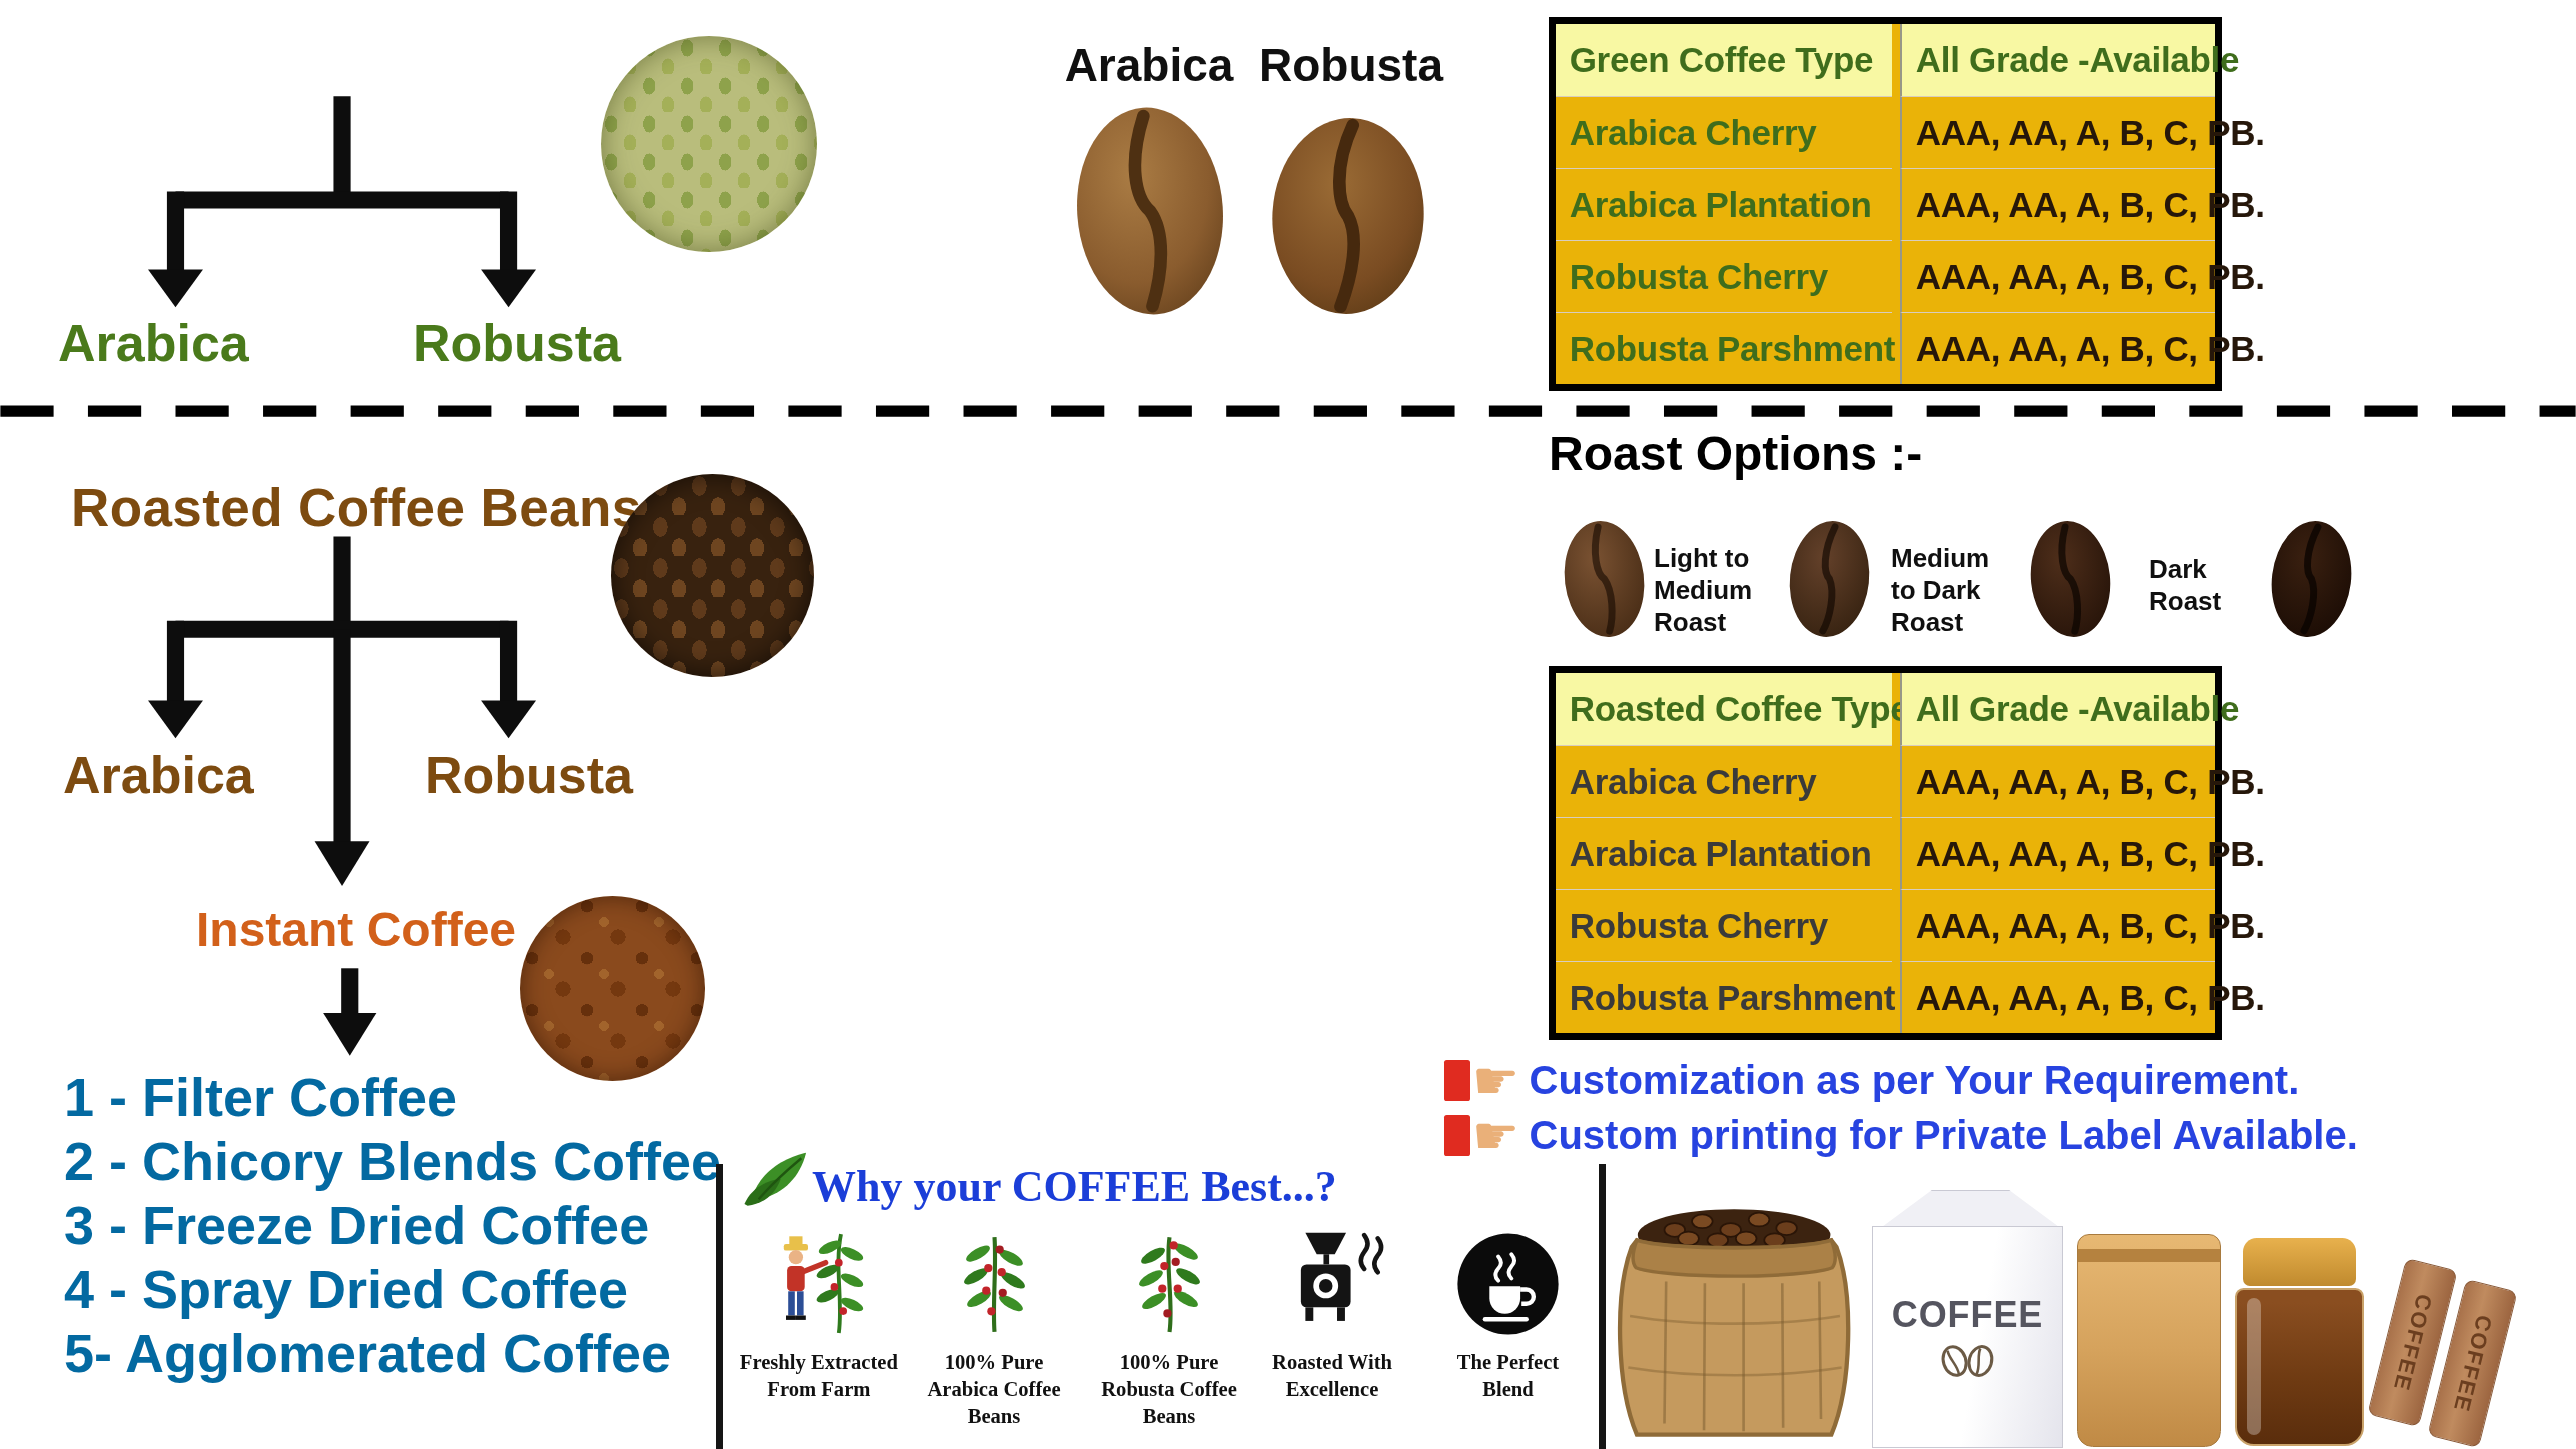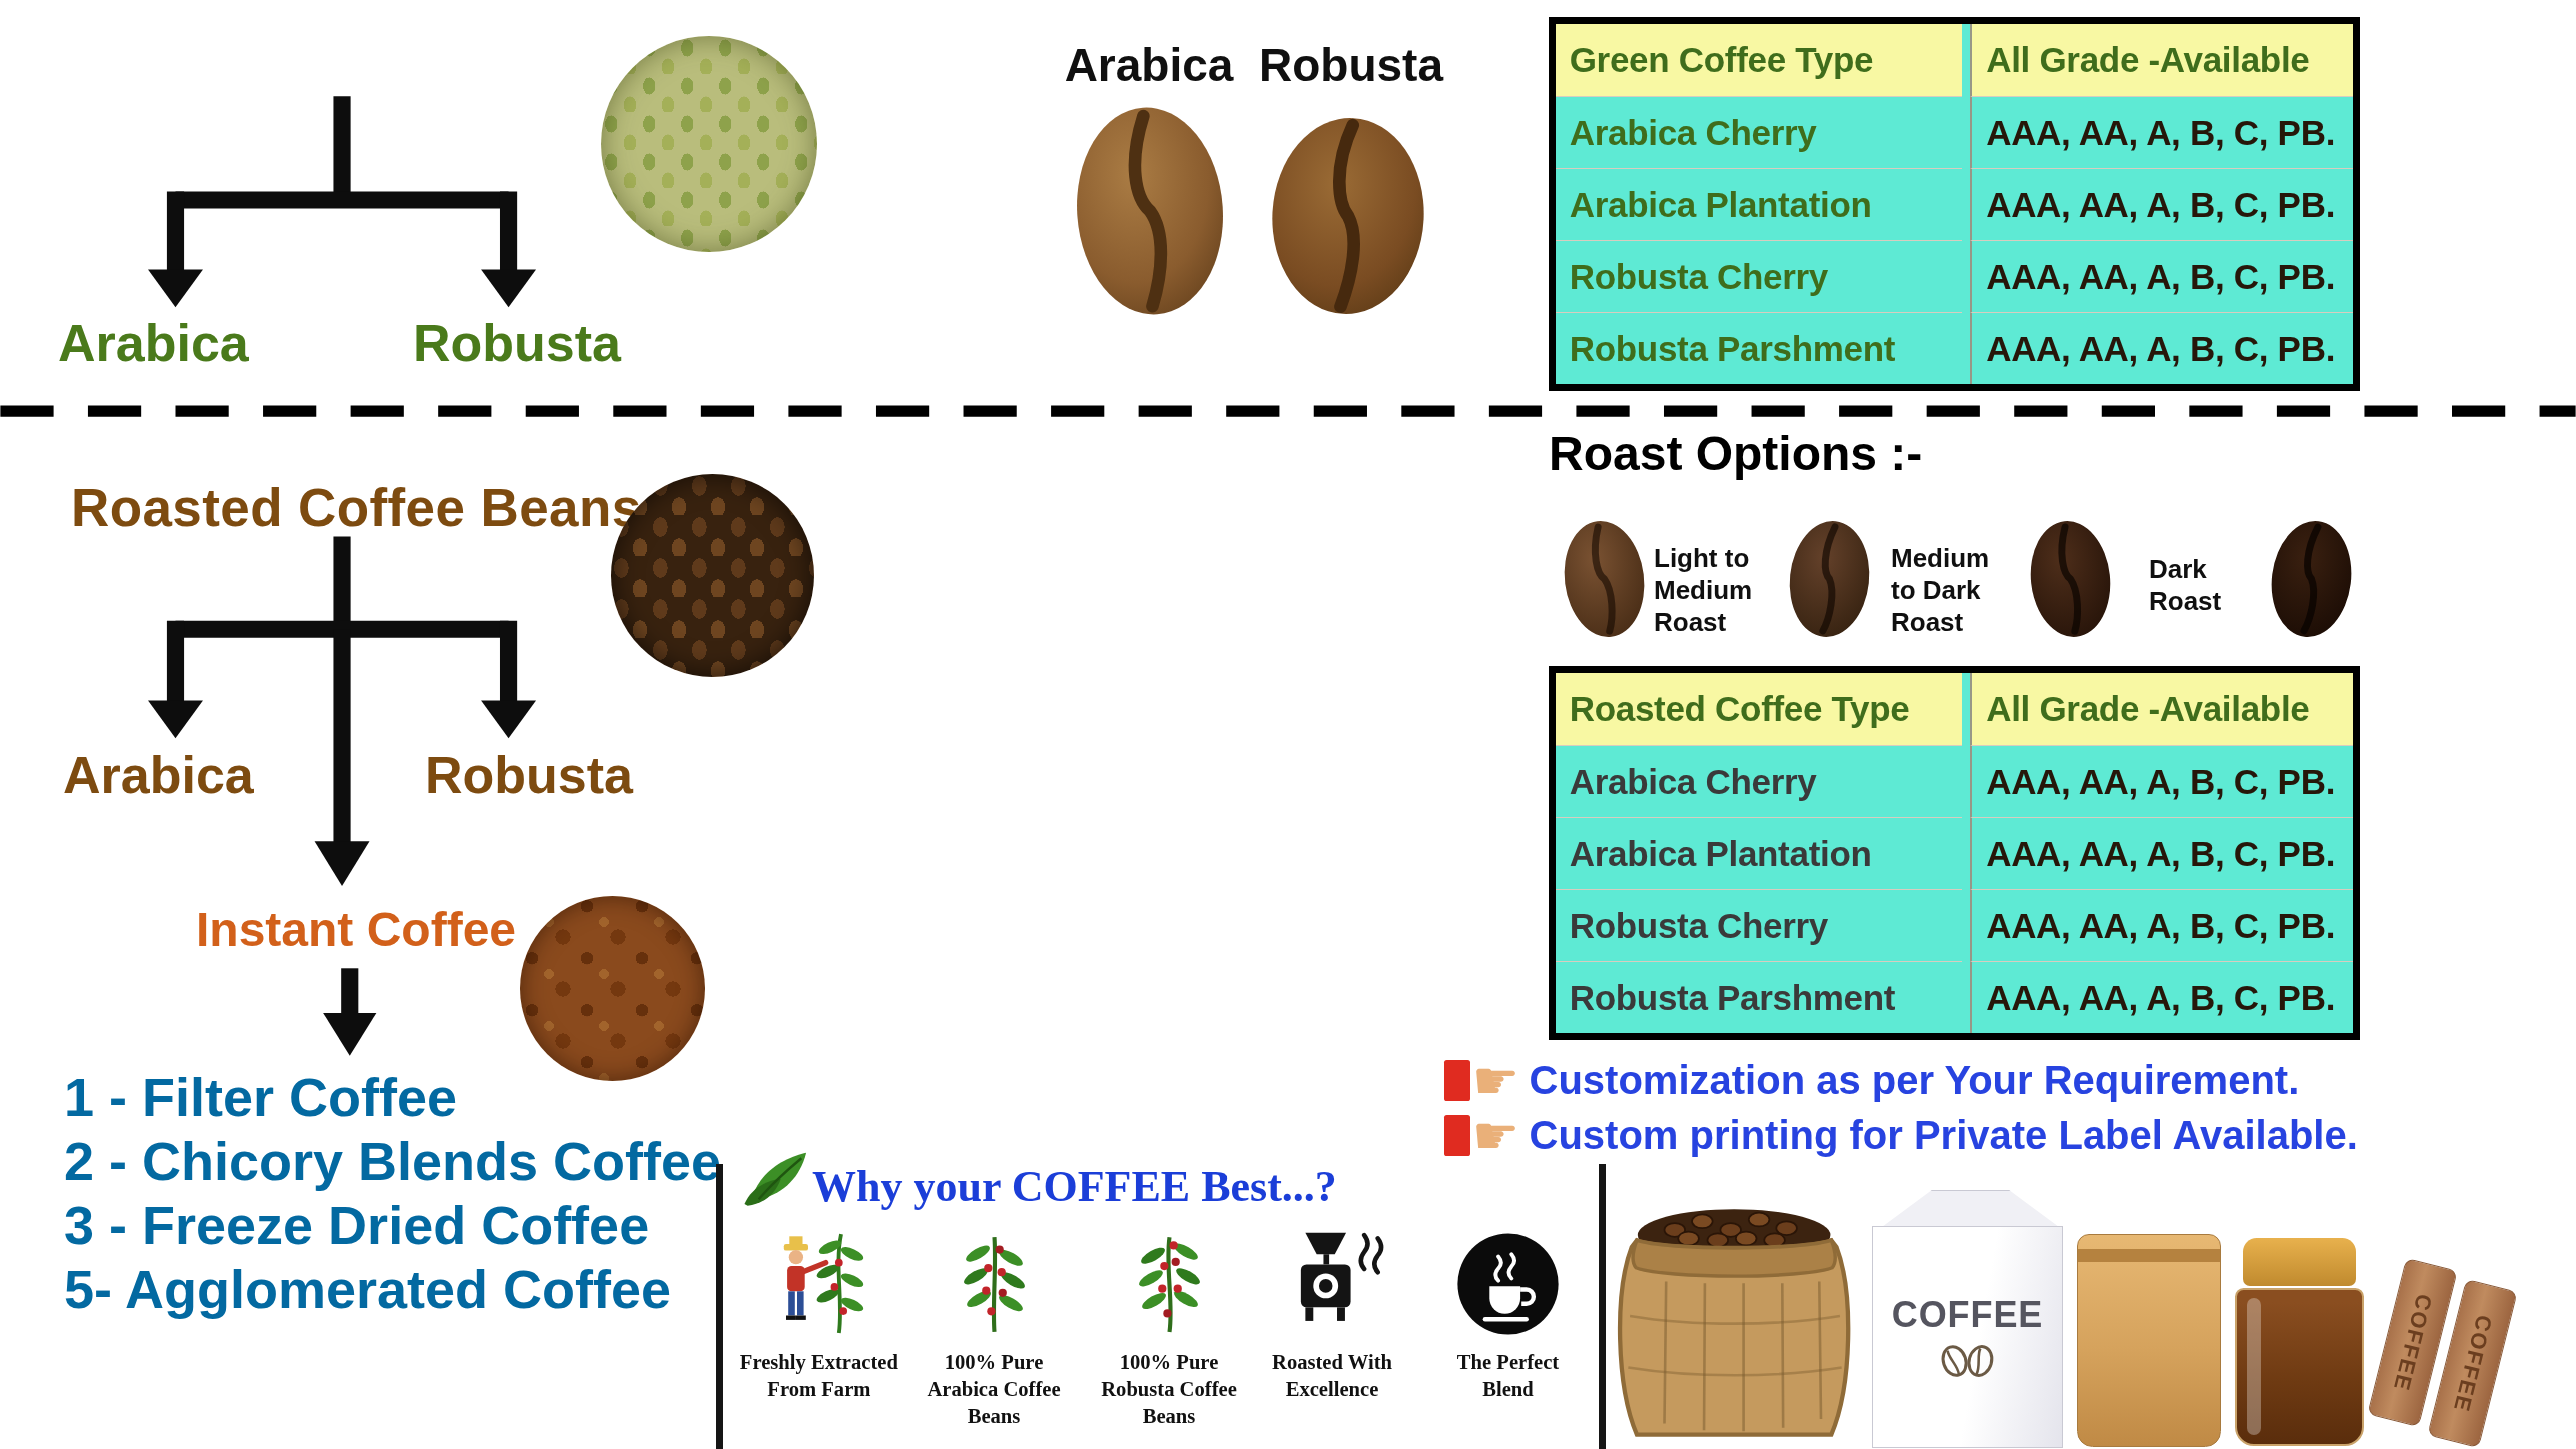--- a/index.html
+++ b/index.html
@@ -26,21 +26,21 @@
                      radial-gradient(ellipse 10.3px 13.7px at 29px 33px,#6e4520 70%,rgba(0,0,0,0) 71%);
     background-size:39px 41px;box-shadow:inset 0 0 29px rgba(0,0,0,.65);}
   #circle-instant{background-color:#8a4a1d;
     background-image:radial-gradient(circle 7.7px at 12px 10.3px,#66300c 80%,rgba(0,0,0,0) 81%),
                      radial-gradient(circle 6px at 29px 26px,#a2642c 80%,rgba(0,0,0,0) 81%),
                      radial-gradient(circle 9.4px at 43px 41px,#74380f 80%,rgba(0,0,0,0) 81%);
     background-size:55px 52px;box-shadow:inset 0 0 24px rgba(40,15,0,.6);}
 
   
   .ctable{position:absolute;display:grid;grid-template-columns:51% 49%;border:7.7px solid #000;
-          background:#5eead4;box-sizing:border-box;width:811px;}
+          background:#eab308;box-sizing:border-box;width:673px;}
   .ctable>div{height:72px;display:flex;align-items:center;padding:0 13.7px;font-weight:800;
           font-size:35px;box-sizing:border-box;white-space:nowrap;letter-spacing:-0.3px;}
   .ctable .hdr{background:#f8f8a3;color:#3f6d1c;}
   .ctable .c2{border-left:2.6px solid #979787;margin-left:8px;}
   .ctable>div:nth-child(n+3){border-top:1.7px solid #d8cdbf;}
   .green-left{color:#3f6d1c;}
   .dark-left{color:#3a3a3a;}
   .val{color:#26170a;}
 
   
@@ -161,20 +161,21 @@
   <div class="abs big-title" style="left:71px;top:477px;color:#7d4b10;">Roasted Coffee Beans</div>
   <div class="circle" id="circle-roast" style="left:611px;top:474px;width:203px;height:203px;"></div>
   <div class="abs branch" style="left:63px;top:745px;color:#7d4b10;">Arabica</div>
   <div class="abs branch" style="left:425px;top:745px;color:#7d4b10;">Robusta</div>
   <div class="abs instant-title" style="left:196px;top:902px;">Instant Coffee</div>
   <div class="circle" id="circle-instant" style="left:520px;top:896px;width:185px;height:185px;"></div>
   <div class="abs" style="left:64px;top:1065px;">
     <div class="list-item">1 - Filter Coffee</div>
     <div class="list-item">2 - Chicory Blends Coffee</div>
     <div class="list-item">3 - Freeze Dried Coffee</div>
+    <div class="list-item">4 - Spray Dried Coffee</div>
     <div class="list-item">5- Agglomerated Coffee</div>
   </div>
 
   <div class="abs roast-title" style="left:1549px;top:426px;">Roast Options :-</div>
 
   <div class="abs" style="left:1549px;top:508px;width:824px;height:150px;">
     <svg class="abs" style="left:8.6px;top:3.4px;transform:rotate(-7deg);" width="93" height="136" viewBox="0 0 80 110">
       <defs>
           <radialGradient id="rb1" cx="40%" cy="32%" r="80%">
             <stop offset="0%" stop-color="#7a5232"></stop>

